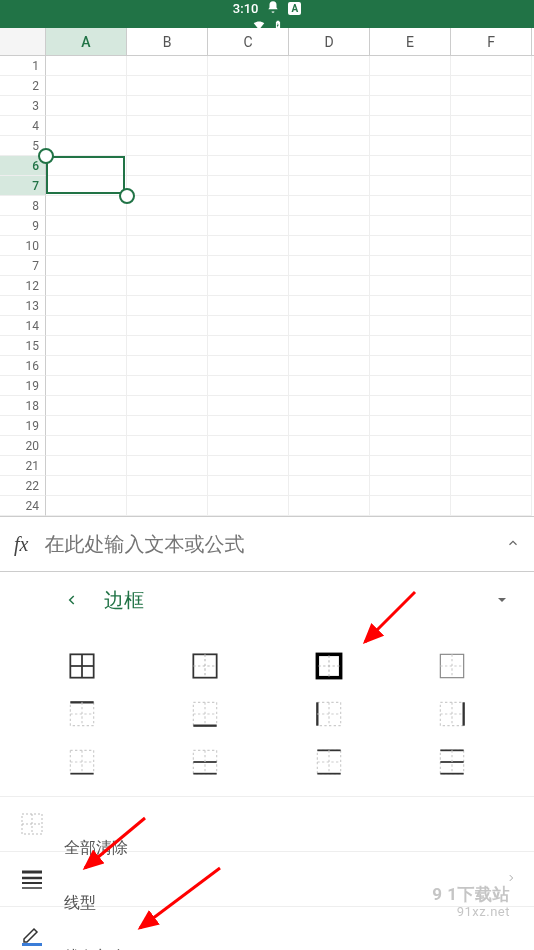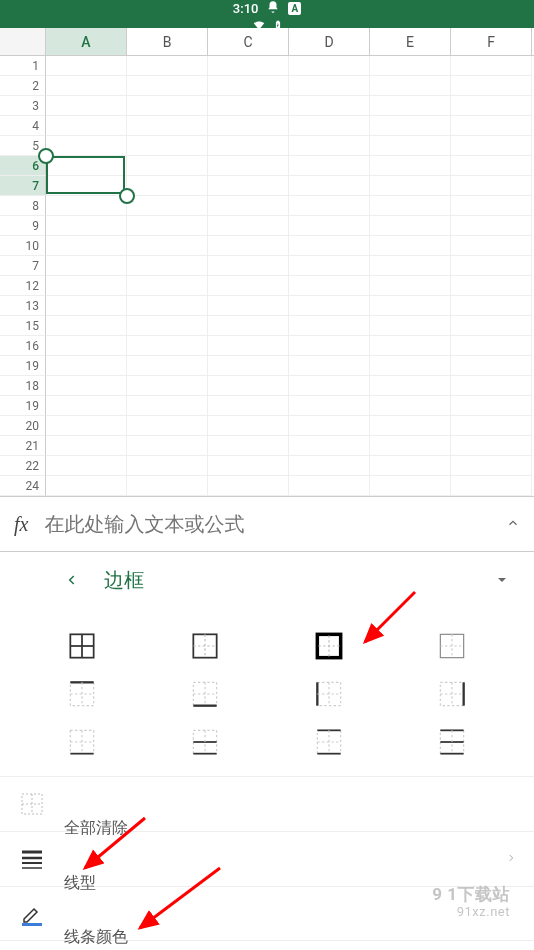--- a/index.html
+++ b/index.html
@@ -198,20 +198,29 @@
       <div class="row-header">12</div>
       <div class="cell"></div>
       <div class="cell"></div>
       <div class="cell"></div>
       <div class="cell"></div>
       <div class="cell"></div>
       <div class="cell"></div>
     </div>
     <div class="row">
       <div class="row-header">13</div>
+      <div class="cell"></div>
+      <div class="cell"></div>
+      <div class="cell"></div>
+      <div class="cell"></div>
+      <div class="cell"></div>
+      <div class="cell"></div>
+    </div>
+    <div class="row">
+      <div class="row-header">14</div>
       <div class="cell"></div>
       <div class="cell"></div>
       <div class="cell"></div>
       <div class="cell"></div>
       <div class="cell"></div>
       <div class="cell"></div>
     </div>
     <div class="row">
       <div class="row-header">15</div>
       <div class="cell"></div>

